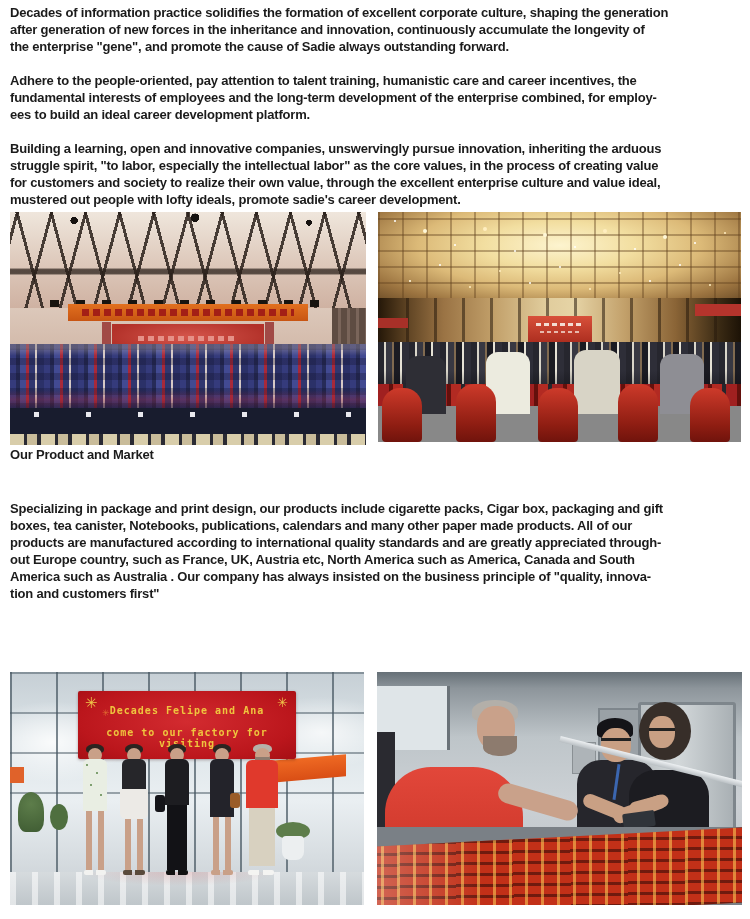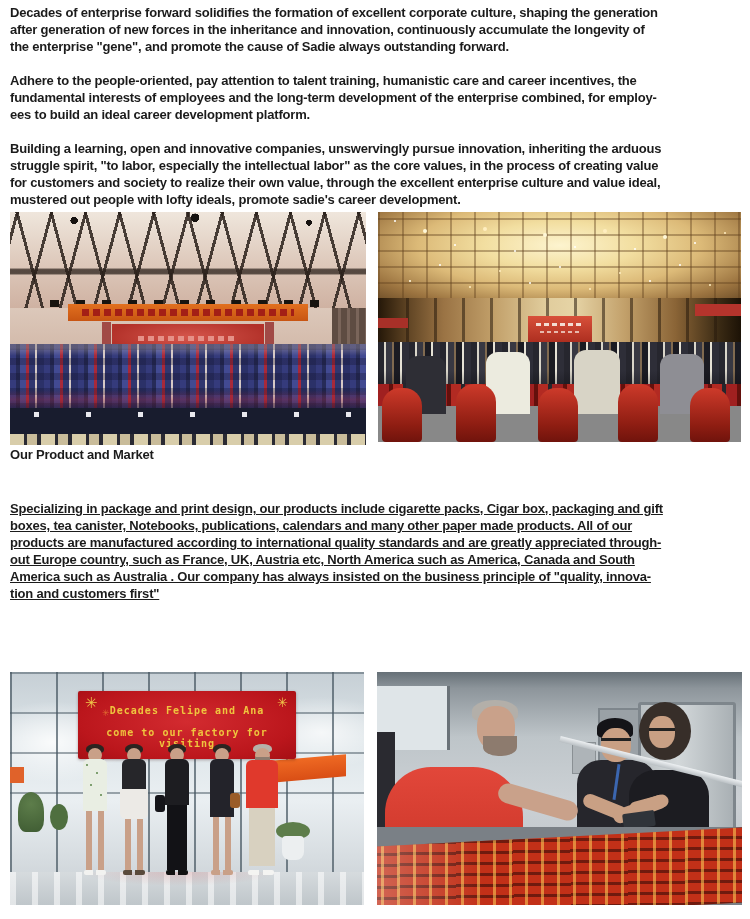--- a/index.html
+++ b/index.html
@@ -3,21 +3,21 @@
 <meta charset="utf-8">
 <style>
   html,body{margin:0;padding:0;background:#fff;}
   body{width:750px;height:919px;font-family:"Liberation Sans",sans-serif;}
   .page{position:relative;width:750px;height:919px;background:#fff;overflow:hidden;}
 
   .para{position:absolute;left:10px;width:736px;margin:0;color:#1b1b1b;
         font-weight:700;font-size:13px;line-height:17px;letter-spacing:-0.2px;
         white-space:pre-line;}
   .p1{top:4px;}.p2{top:72px;}.p3{top:140px;}
-  .hd{top:446px;}.p4{top:500px;text-decoration:underline;}.p5{top:619px;}
+  .hd{top:446px;}.p4{top:500px;}.p5{top:619px;}
 
   figure.photo{position:absolute;margin:0;padding:0;overflow:hidden;background:#888;}
   .lay{position:absolute;}
 
   
   .ph1{left:10px;top:212px;width:356px;height:233px;background:#cdb3a4;}
   .ph1-ceiling{left:0;top:0;width:356px;height:96px;
     background:linear-gradient(180deg,#efe6dc 0%,#ddc8ba 55%,#cfb2a2 100%);}
   .ph1-beams{left:0;top:0;width:356px;height:96px;background-image:
     radial-gradient(circle 6px at 18% 9%, #161210 60%, transparent 62%),
@@ -193,21 +193,21 @@
   .ph4-glassR{left:272px;top:56px;width:26px;height:3px;background:#222;}
   .ph4-torsoR{left:252px;top:98px;width:80px;height:135px;border-radius:26px 26px 0 0;background:#1c1c21;}
   .ph4-armR{left:235px;top:130px;width:56px;height:14px;border-radius:7px;transform:rotate(-20deg);background:#c9a084;}
   .ph4-item{left:246px;top:140px;width:32px;height:16px;border-radius:2px;transform:rotate(-8deg);background:#30343a;}
 </style>
 </head>
 <body>
 
 <div class="page">
 
-  <p class="para p1">Decades of enterprise forward solidifies the formation of excellent corporate culture, shaping the generation
+  <p class="para p1">Decades of information practice solidifies the formation of excellent corporate culture, shaping the generation
 after generation of new forces in the inheritance and innovation, continuously accumulate the longevity of
 the enterprise "gene", and promote the cause of Sadie always outstanding forward.</p>
   <p class="para p3">Building a learning, open and innovative companies, unswervingly pursue innovation, inheriting the arduous
 struggle spirit, "to labor, especially the intellectual labor" as the core values, in the process of creating value
 for customers and society to realize their own value, through the excellent enterprise culture and value ideal,
 mustered out people with lofty ideals, promote sadie's career development.</p>
   <p class="para p2">Adhere to the people-oriented, pay attention to talent training, humanistic care and career incentives, the
 fundamental interests of employees and the long-term development of the enterprise combined, for employ-
 ees to build an ideal career development platform.</p>
 

